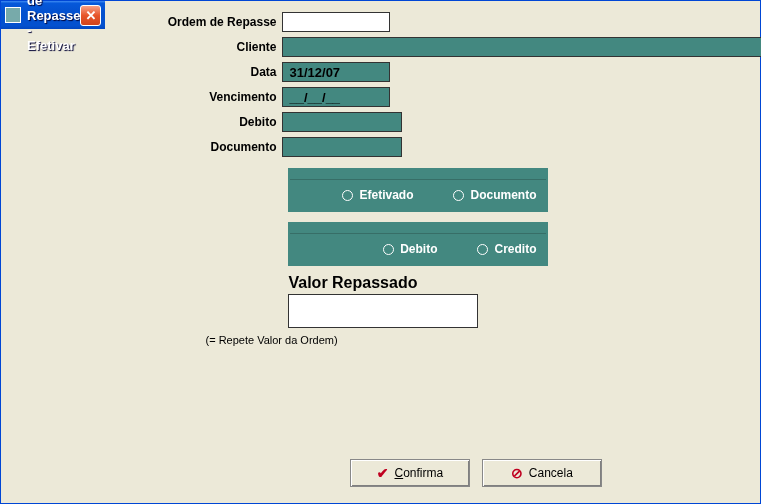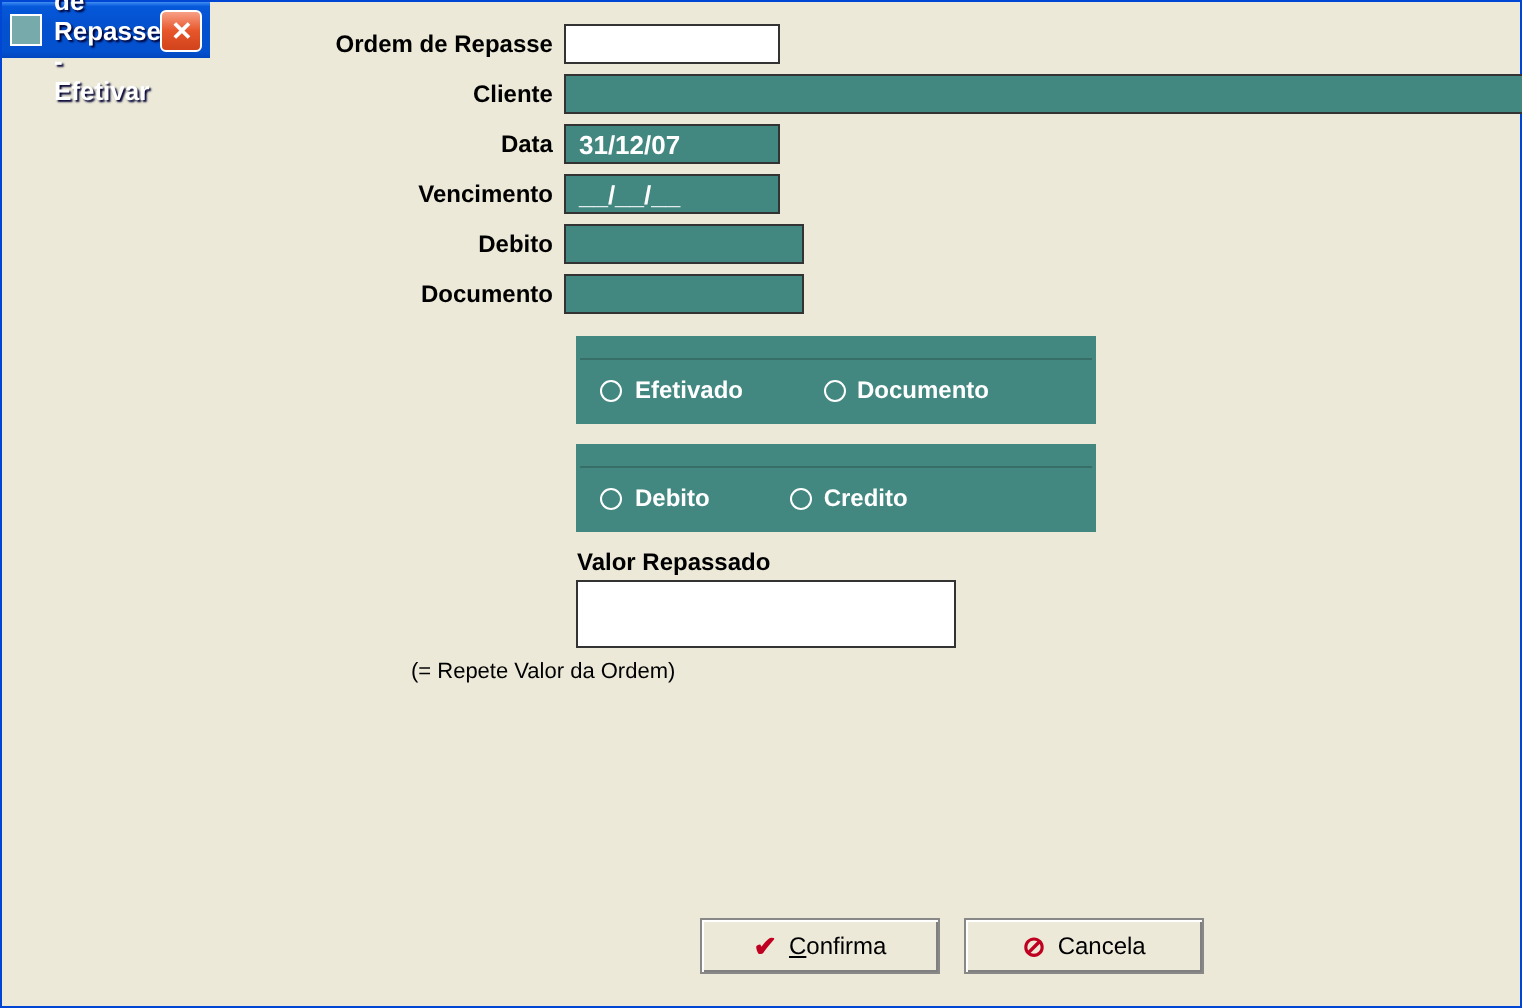--- a/index.html
+++ b/index.html
@@ -69,21 +69,21 @@
     padding-right: 6px;
     font-weight: bold;
     color: #000;
     font-size: 12px;
   }
   .field {
     height: 20px;
     border: 1px solid #333;
   }
   .field.white { background: #fff; }
-  .field.teal { background: #438880; color:#ffffff; font-weight:bold; display:flex; align-items:center; padding:0 6px; font-size:13px; }
+  .field.teal { background: #438880; color:#000000; font-weight:bold; display:flex; align-items:center; padding:0 6px; font-size:13px; }
   .w108 { width:108px; }
   .w120 { width:120px; }
   .w550 { width:548px; }
 
   .radio-panel {
     margin-left: 176px;
     margin-top: 10px;
     width: 260px;
     background: #438880;
     padding: 2px;
@@ -93,36 +93,37 @@
     background: #438880;
     border-bottom:1px solid #376e67;
   }
   .radio-row {
     display:flex;
     padding: 8px 10px;
     gap: 40px;
     color:#fff;
     font-weight:bold;
     font-size:12px;
+    justify-content:flex-end;
   }
   .radio-item { display:flex; align-items:center; gap:6px; cursor:pointer; }
   .radio-dot {
     width:11px; height:11px; border-radius:50%;
     border:1px solid #fff; background:#438880;
     display:inline-block; position:relative;
   }
 
   .repasse-row {
     margin-left: 176px;
     margin-top: 8px;
     display:flex;
     gap: 12px;
   }
   .repasse-col .col-lbl {
-    font-weight:bold; font-size:12px; margin-bottom:2px;
+    font-weight:bold; font-size:16px; margin-bottom:2px;
   }
   .repasse-col .big-field {
     border:1px solid #333; background:#fff; height:34px;
     display:flex; align-items:center; padding:0 8px;
     font-size:20px; font-weight:bold; font-style:italic; color:#1030c0;
     letter-spacing:2px;
   }
   .valor-box { width:190px; }
   .data-box { width:200px; }
 

